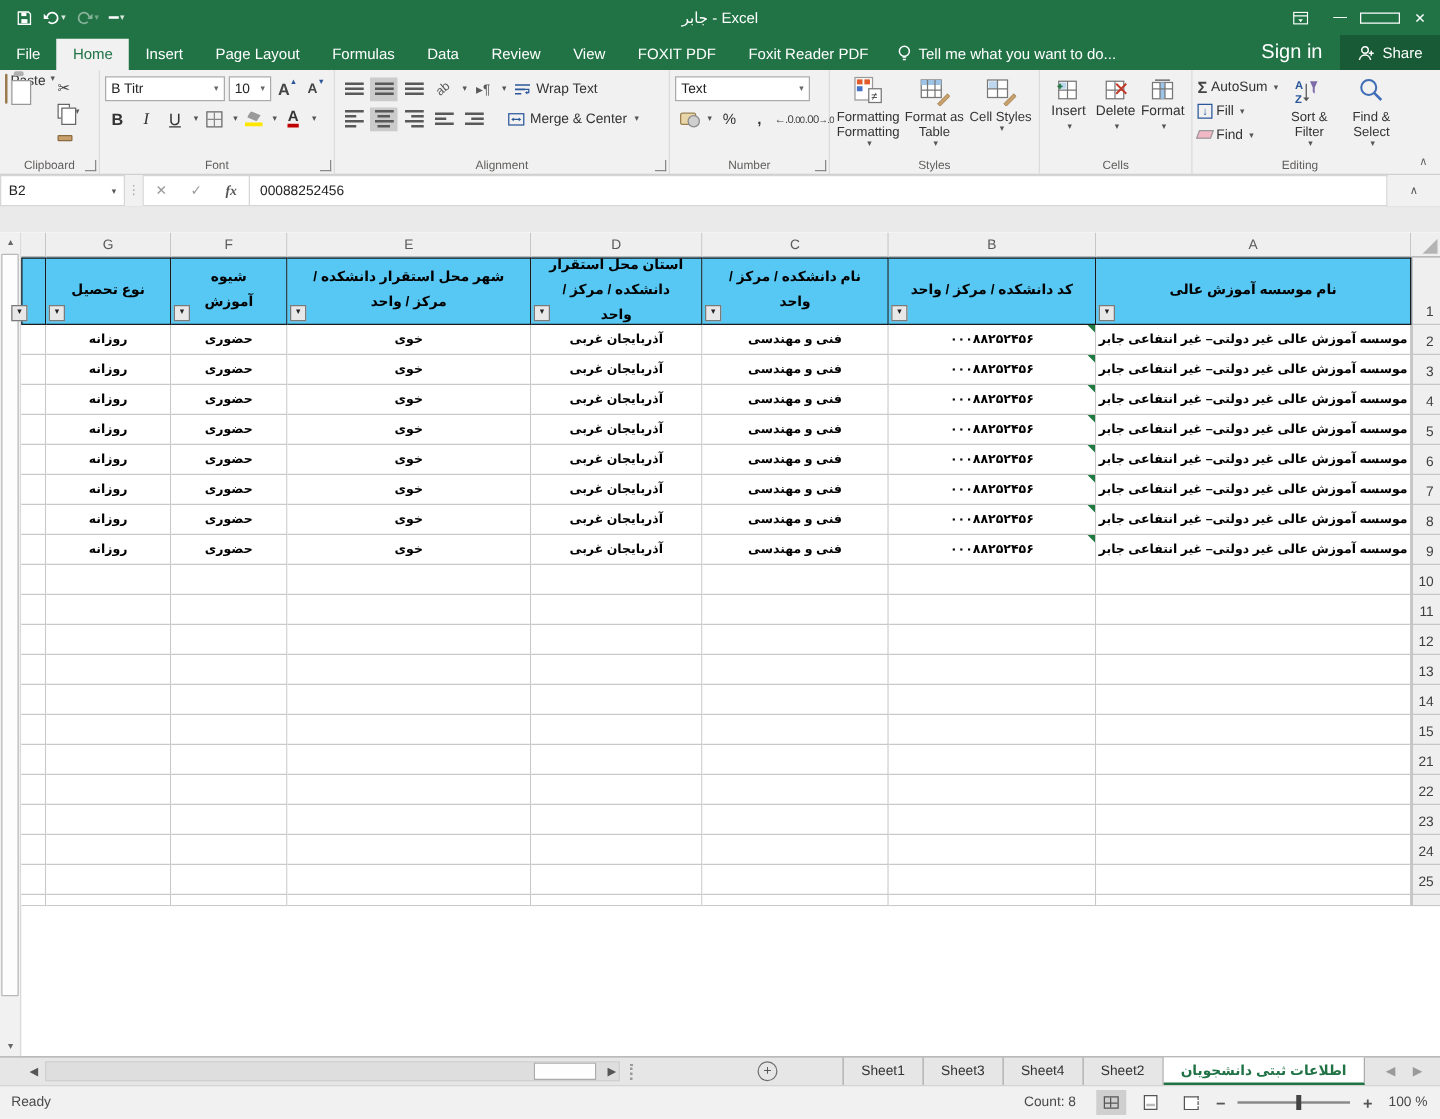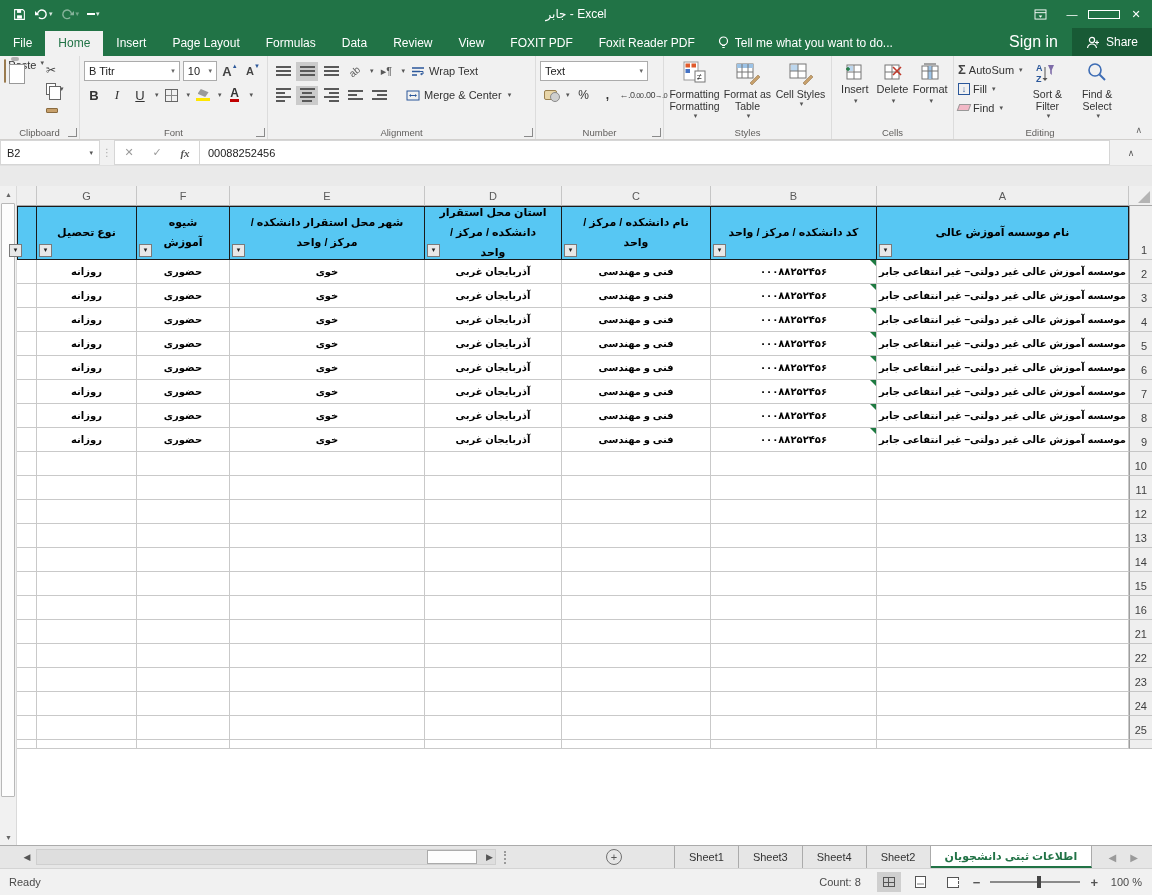--- a/index.html
+++ b/index.html
@@ -878,31 +878,20 @@
       </div>
       <div class="grow">
         <div class="dcell" style="width: 20px;"></div>
         <div class="dcell" style="width: 100px;"></div>
         <div class="dcell" style="width: 93px;"></div>
         <div class="dcell" style="width: 195px;"></div>
         <div class="dcell" style="width: 137px;"></div>
         <div class="dcell" style="width: 149px;"></div>
         <div class="dcell" style="width: 166px;"></div>
         <div class="dcell" style="width: 252px;"></div>
-        <div class="gut">16</div>
-      </div>
-      <div class="grow">
-        <div class="dcell" style="width: 20px;"></div>
-        <div class="dcell" style="width: 100px;"></div>
-        <div class="dcell" style="width: 93px;"></div>
-        <div class="dcell" style="width: 195px;"></div>
-        <div class="dcell" style="width: 137px;"></div>
-        <div class="dcell" style="width: 149px;"></div>
-        <div class="dcell" style="width: 166px;"></div>
-        <div class="dcell" style="width: 252px;"></div>
         <div class="gut">21</div>
       </div>
       <div class="grow">
         <div class="dcell" style="width: 20px;"></div>
         <div class="dcell" style="width: 100px;"></div>
         <div class="dcell" style="width: 93px;"></div>
         <div class="dcell" style="width: 195px;"></div>
         <div class="dcell" style="width: 137px;"></div>
         <div class="dcell" style="width: 149px;"></div>
         <div class="dcell" style="width: 166px;"></div>

